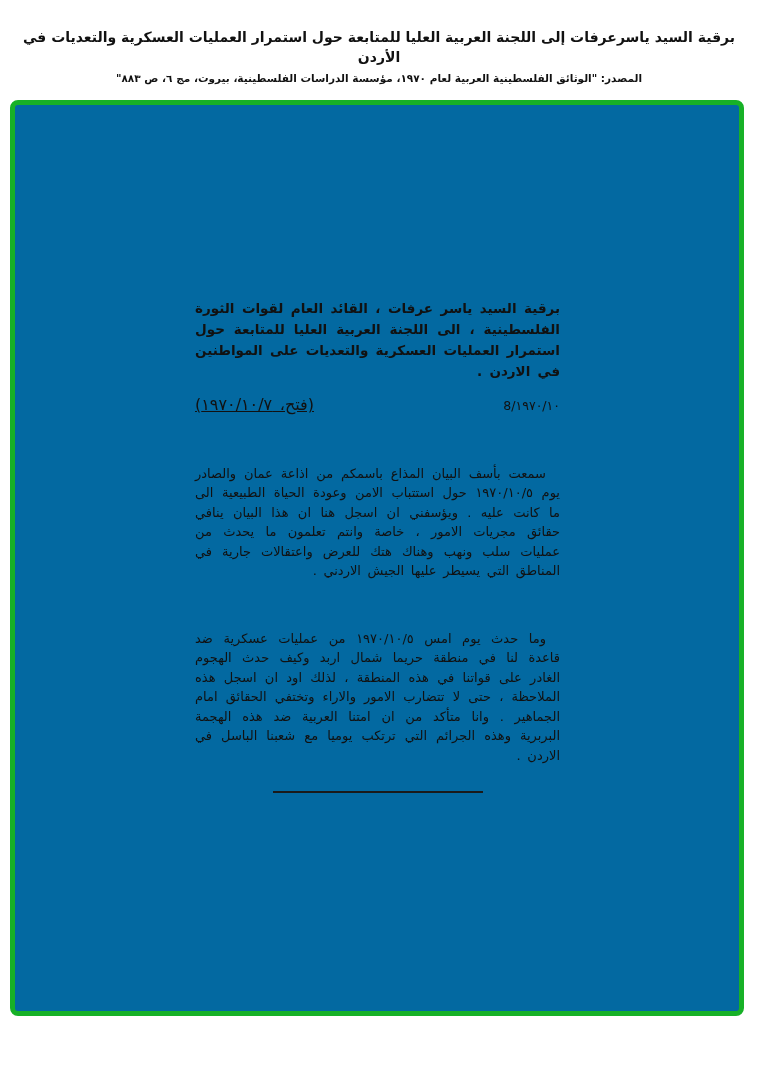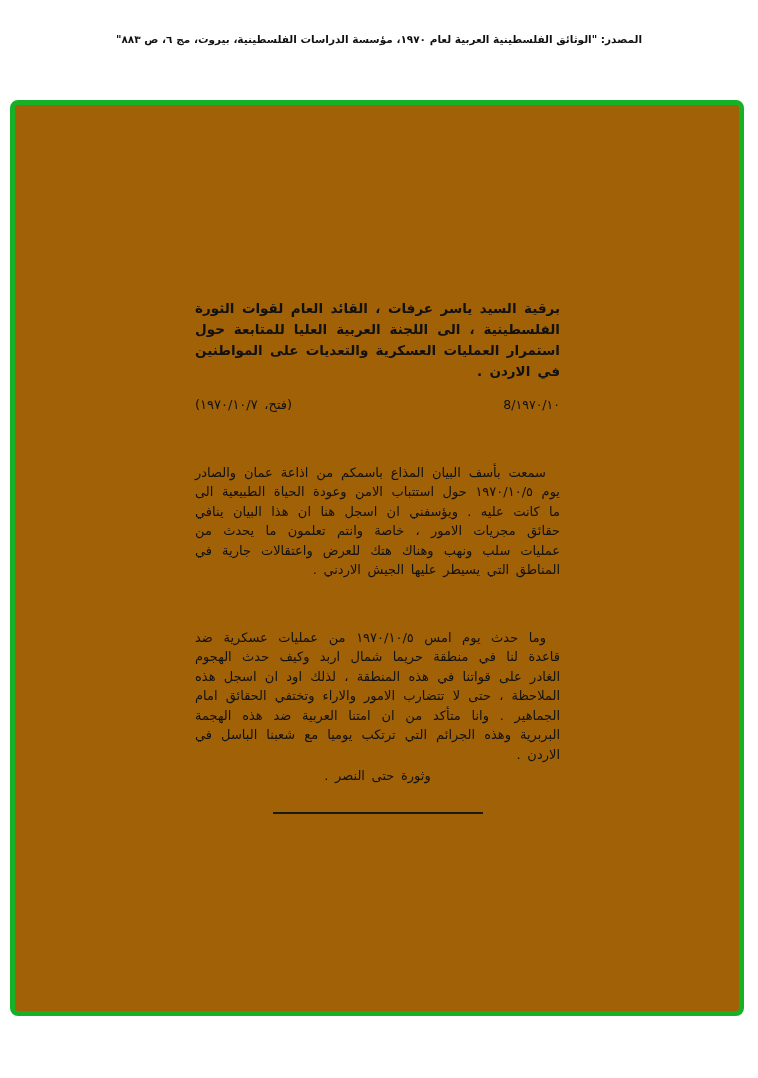--- a/index.html
+++ b/index.html
@@ -34,21 +34,21 @@
     direction: rtl;
   }
   .frame {
     position: absolute;
     left: 10px;
     top: 100px;
     width: 734px;
     height: 916px;
     border: 5px solid #17b127;
     border-radius: 8px;
-    background: #a16207;
+    background: #0369a1;
   }
   .content {
     position: absolute;
     top: 193px;
     right: 179px;
     width: 365px;
     direction: rtl;
     font-size: 13px;
     line-height: 19.5px;
     word-spacing: 2.5px;
@@ -60,21 +60,21 @@
     text-align: justify;
     margin-bottom: 13px;
   }
   .date-row {
     display: flex;
     justify-content: space-between;
     align-items: baseline;
     margin-bottom: 9px;
     font-size: 12.5px;
   }
-  .date-row .org-date { font-size: 13px; }
+  .date-row .org-date { font-size: 16px; text-decoration: underline; }
   .greeting {
     margin-bottom: 8px;
     padding-right: 14px;
   }
   .para {
     text-align: justify;
     text-indent: 14px;
     margin-bottom: 2px;
     margin-top: 48px;
   }
@@ -86,36 +86,36 @@
     width: 210px;
     height: 2px;
     background: #1a1a1a;
     margin: 26px auto 0 auto;
   }
 </style>
 </head>
 <body>
 
 <header class="doc-header">
+  <div class="doc-title">برقية السيد ياسرعرفات إلى اللجنة العربية العليا للمتابعة حول استمرار العمليات العسكرية والتعديات في الأردن</div>
   <div class="doc-source">المصدر: "الوثائق الفلسطينية العربية لعام ١٩٧٠، مؤسسة الدراسات الفلسطينية، بيروت، مج ٦، ص ٨٨٣"</div>
 </header>
 
 <div class="frame">
   <div class="content">
 
     <p class="intro">برقية السيد ياسر عرفات ، القائد العام لقوات الثورة الفلسطينية ، الى اللجنة العربية العليا للمتابعة حول استمرار العمليات العسكرية والتعديات على المواطنين في الاردن .</p>
 
     <div class="date-row">
       <span class="greg-date">١٩٧٠/١٠/8</span>
       <span class="org-date">(فتح، ١٩٧٠/١٠/٧)</span>
     </div>
 
 
     <p class="para">سمعت بأسف البيان المذاع باسمكم من اذاعة عمان والصادر يوم ١٩٧٠/١٠/٥ حول استتباب الامن وعودة الحياة الطبيعية الى ما كانت عليه . ويؤسفني ان اسجل هنا ان هذا البيان ينافي حقائق مجريات الامور ، خاصة وانتم تعلمون ما يحدث من عمليات سلب ونهب وهناك هتك للعرض واعتقالات جارية في المناطق التي يسيطر عليها الجيش الاردني .</p>
 
     <p class="para">وما حدث يوم امس ١٩٧٠/١٠/٥ من عمليات عسكرية ضد قاعدة لنا في منطقة حريما شمال اربد وكيف حدث الهجوم الغادر على قواتنا في هذه المنطقة ، لذلك اود ان اسجل هذه الملاحظة ، حتى لا تتضارب الامور والاراء وتختفي الحقائق امام الجماهير . وانا متأكد من ان امتنا العربية ضد هذه الهجمة البربرية وهذه الجرائم التي ترتكب يوميا مع شعبنا الباسل في الاردن .</p>
 
-    <p class="closing">وثورة حتى النصر .</p>
 
     <div class="endline"></div>
 
   </div>
 </div>
 
 </body></html>

